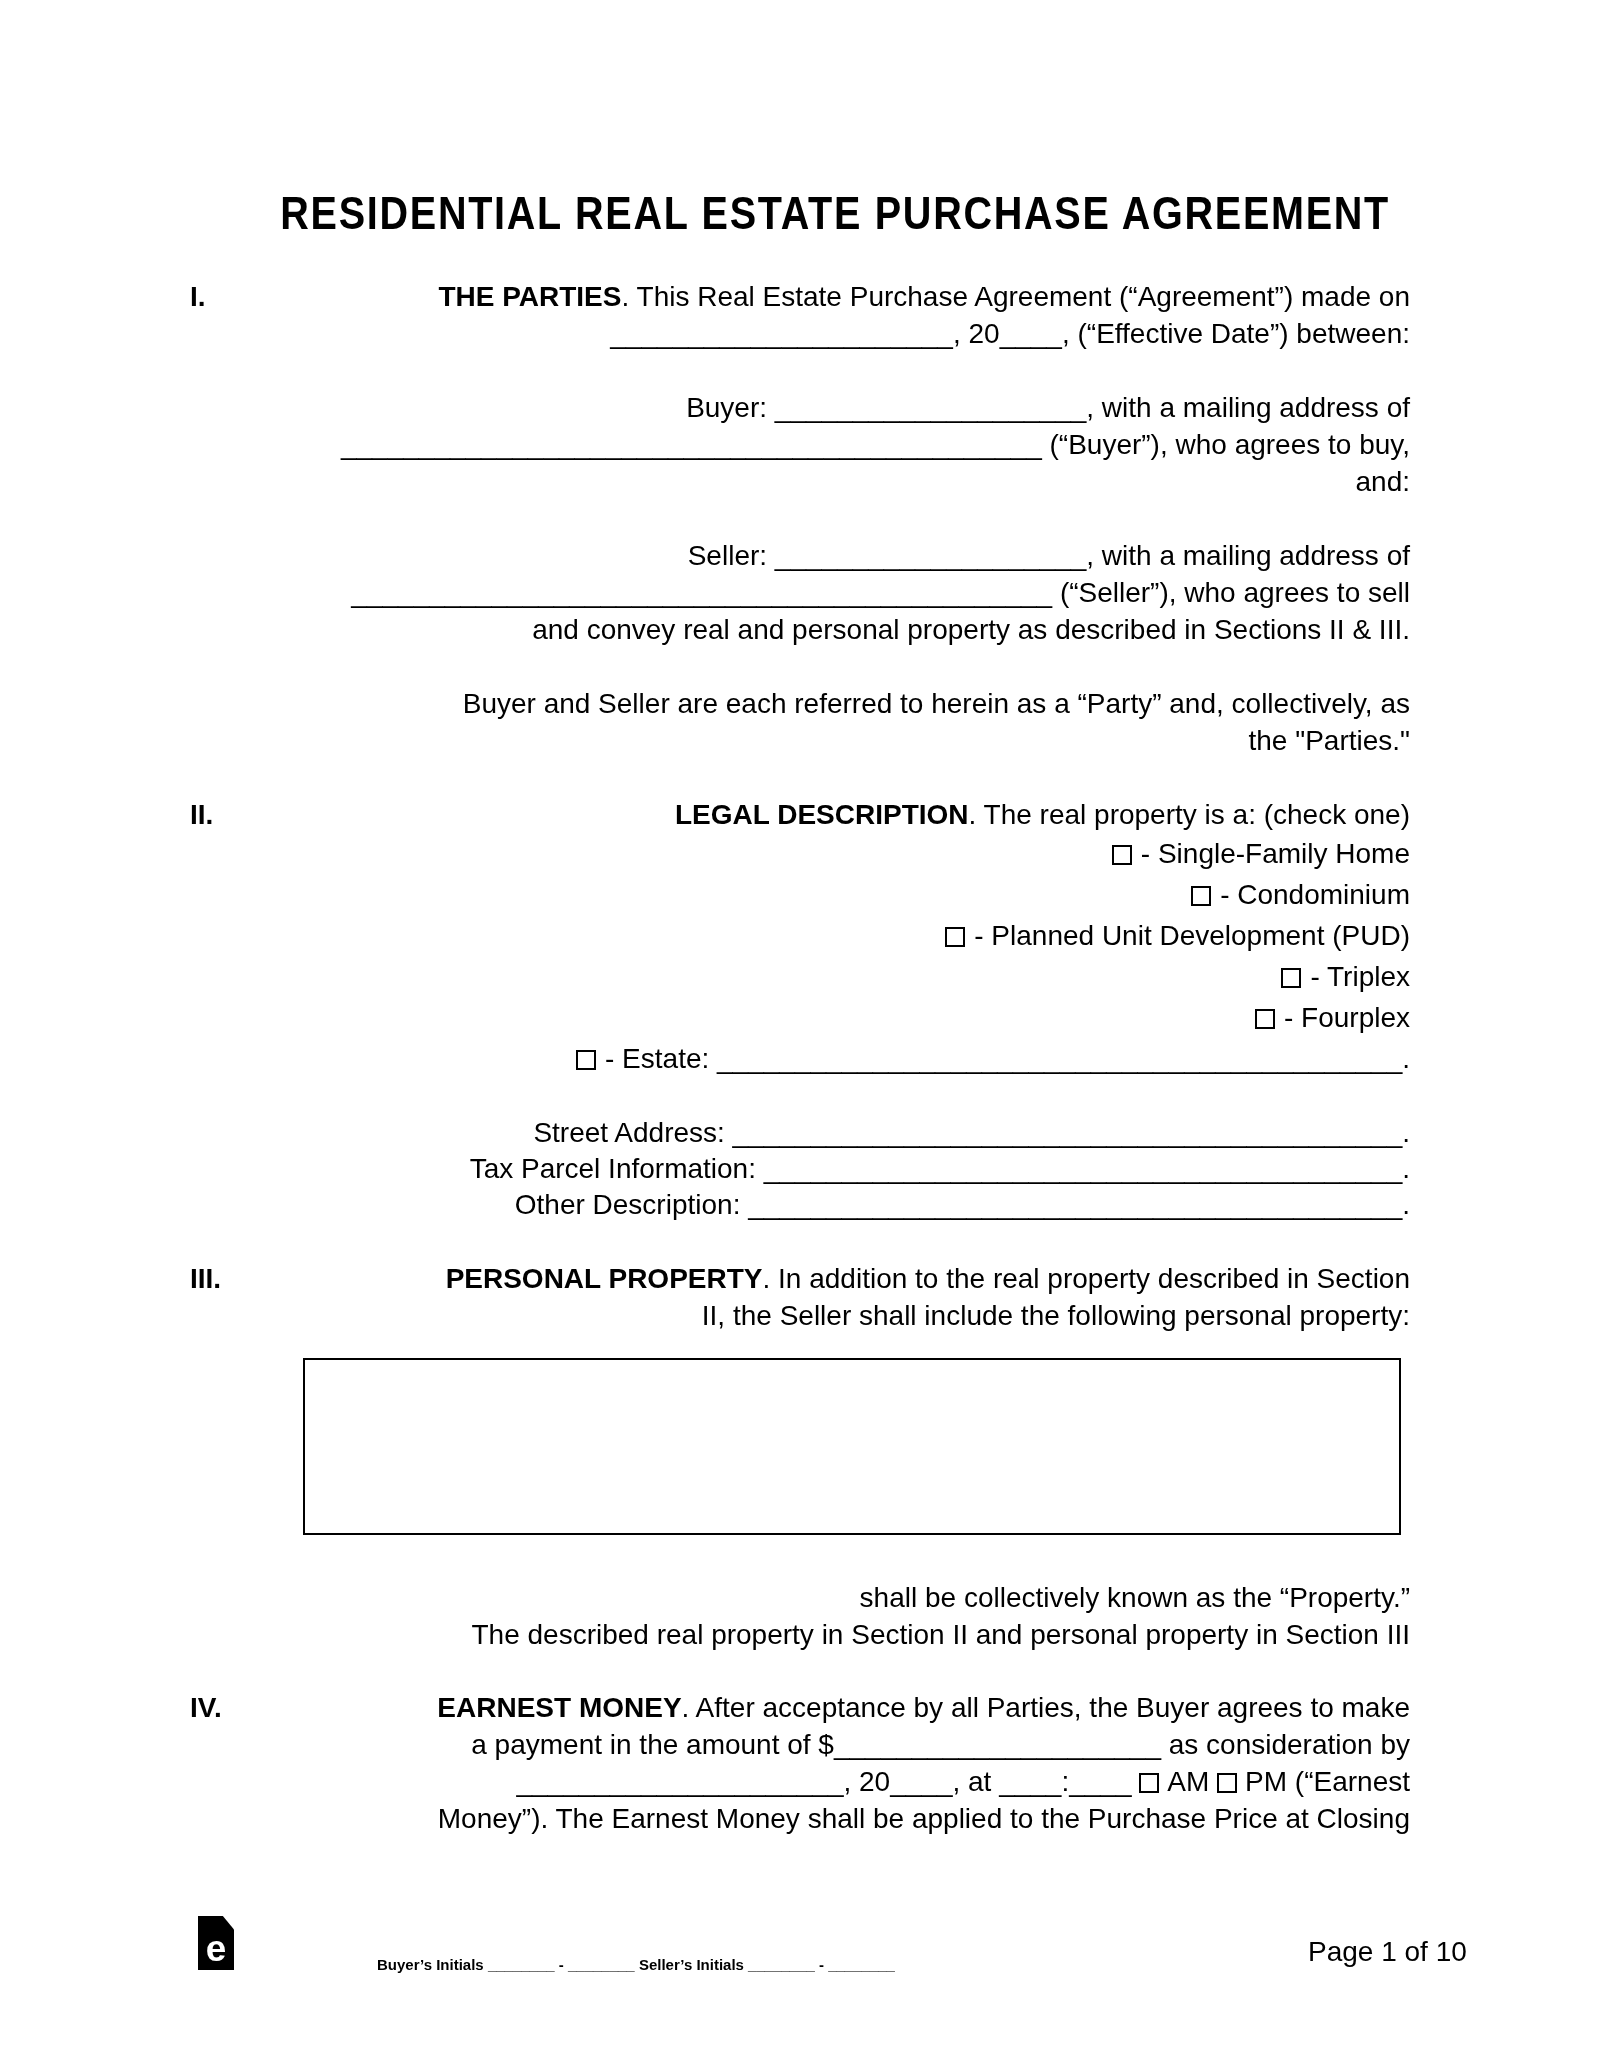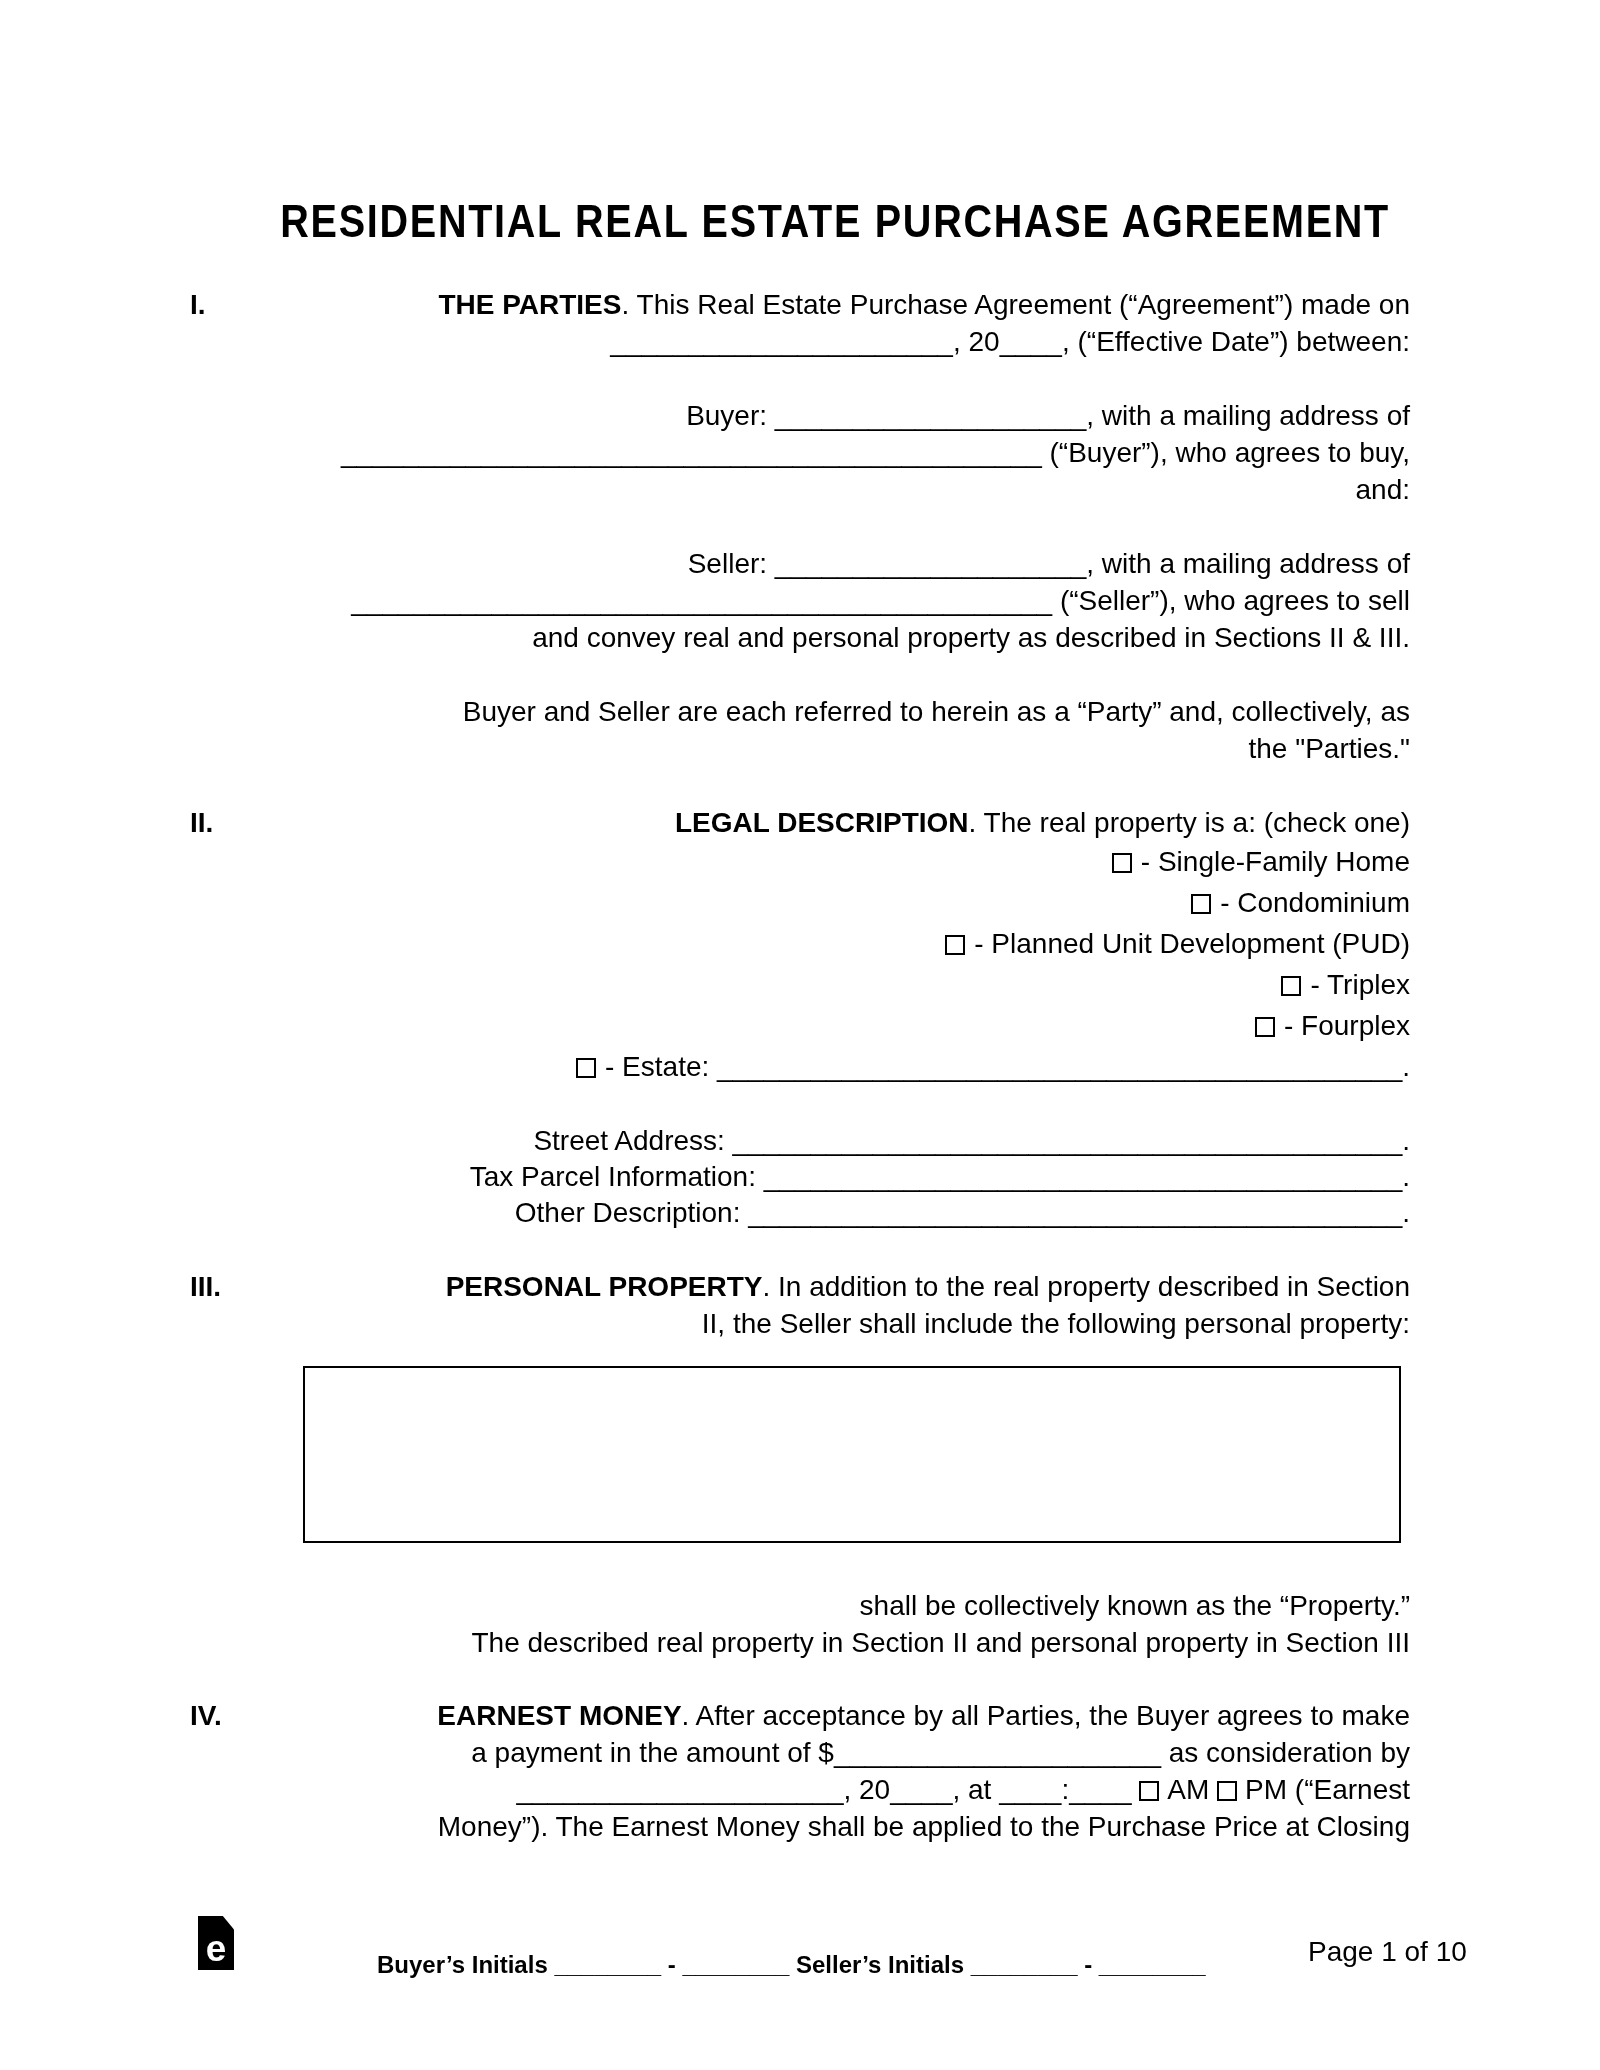--- a/index.html
+++ b/index.html
@@ -9,21 +9,21 @@
     width: 1600px;
     height: 2070px;
     background: #ffffff;
     color: #000000;
     font-family: "Liberation Sans", "DejaVu Sans", sans-serif;
     font-size: 28px;
     overflow: hidden;
   }
   .doc {
     position: absolute;
-    left: 0; top: 12px;
+    left: 0; top: 4px;
     width: 1600px;
     padding: 182px 190px 0 190px;
   }
   .title-wrap {
     text-align: center;
     margin-bottom: 42px;
     height: 50px;
   }
   .title-inner {
     display: inline-block;
@@ -81,21 +81,21 @@
     text-align: center;
     color: #fff;
     font-weight: bold;
     font-size: 37px;
     line-height: 44px;
     font-family: "Liberation Sans", sans-serif;
   }
   .footer-initials {
     position: absolute;
     left: 377px; top: 1950px;
-    font-size: 24px;
+    font-size: 15px;
     font-weight: bold;
     line-height: 30px;
     white-space: pre;
   }
   .footer-page {
     position: absolute;
     left: 1308px; top: 1936px;
     font-size: 28px;
     line-height: 32px;
   }

